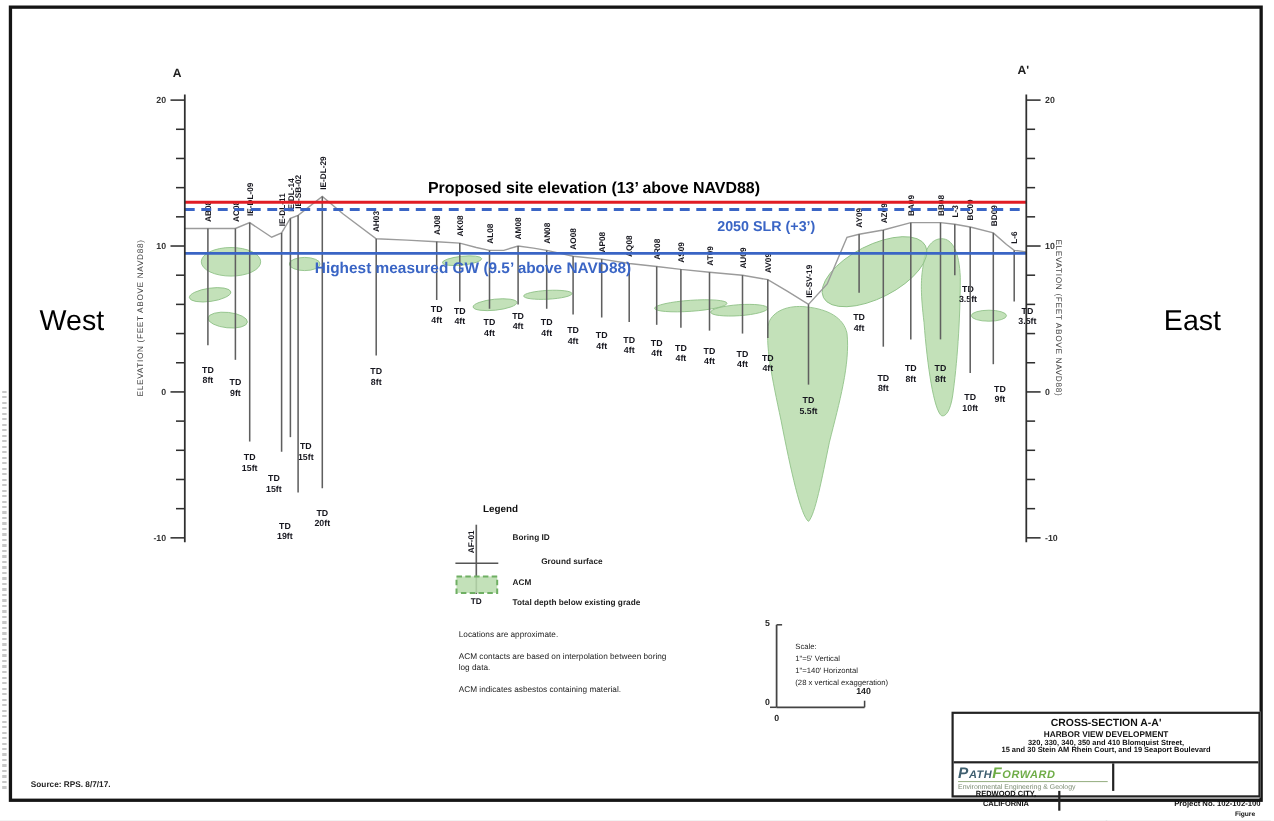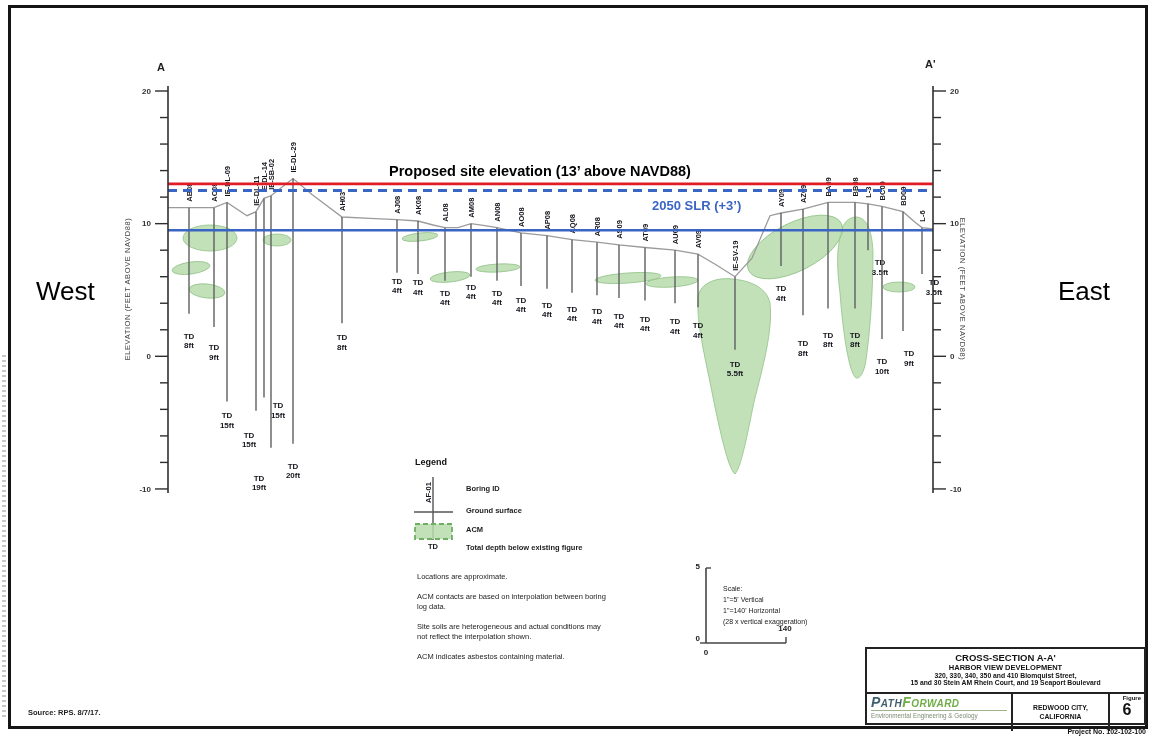--- a/index.html
+++ b/index.html
@@ -9,34 +9,34 @@
   .fineprint{position:absolute;left:2px;top:355px;width:4px;height:365px;opacity:.55;
     background:repeating-linear-gradient(180deg,#9a9a9a 0 2px,transparent 2px 5px);}
   .abs{position:absolute;}
   svg{position:absolute;left:0;top:0;}
   .ew{font-size:26px;color:#000;}
   .endlab{font-size:11px;font-weight:600;color:#222;}
   .axlab{width:340px;height:12px;font-size:7.5px;letter-spacing:.6px;color:#444;text-align:center;}
   .redlab{width:440px;text-align:center;font-size:14.5px;font-weight:bold;color:#000000;}
   .bluelab{font-size:13px;font-weight:bold;color:#3a65c5;}
   .gwlab{width:400px;text-align:center;font-size:14px;font-weight:bold;color:#3a65c5;}
-  .leg-title{font-size:9px;font-weight:bold;color:#111;}
+  .leg-title{font-size:9px;font-weight:bold;color:#111;margin-left:24px;}
   .leg-item{font-size:7.5px;font-weight:600;color:#1d1d1d;}
   .leg-sym{font-size:7.5px;font-weight:bold;color:#16161e;}
   .notes{width:195px;}
   .notes p{margin:0 0 9px 0;font-size:7.5px;line-height:1.4;color:#1d1d1d;}
   .scale-num{font-size:8px;font-weight:600;color:#222;}
   .scale-txt div{font-size:7px;line-height:1.55;color:#222;}
   .src{font-size:7.5px;font-weight:600;color:#222;}
   .tb{left:865px;top:647px;width:281px;height:78px;border:2px solid #222;background:#fff;box-sizing:border-box;}
   .tb-title{height:45px;border-bottom:2px solid #222;text-align:center;padding-top:3px;box-sizing:border-box;}
   .tb-l1{font-size:9.5px;font-weight:bold;color:#111;}
   .tb-l2{font-size:7.5px;font-weight:bold;color:#111;}
   .tb-l3,.tb-l4{font-size:6.8px;font-weight:600;color:#111;}
-  .tb-bottom{display:flex;height:37px;}
+  .tb-bottom{display:flex;height:37px;flex-direction:column;}
   .cell-logo{width:146px;border-right:2px solid #222;box-sizing:border-box;padding:1px 4px 0 4px;}
   .wordmark{font-style:italic;font-variant:small-caps;font-weight:bold;font-size:14px;line-height:15px;
             border-bottom:1px solid #9db48a;letter-spacing:.5px;}
   .lg1{color:#3f5f6f;} .lg2{color:#6fad47;}
   .logo-sub{font-size:6.3px;color:#7d8d74;margin-top:1px;}
   .cell-city{width:97px;border-right:2px solid #222;box-sizing:border-box;display:flex;flex-direction:column;
              justify-content:center;text-align:center;font-size:6.8px;font-weight:bold;line-height:1.3;color:#111;}
   .cell-fig{flex:1;position:relative;}
   .fig-word{position:absolute;top:1px;left:0;right:3px;text-align:right;font-size:6px;font-weight:600;color:#111;}
   .fig-num{position:absolute;top:7px;left:0;right:0;text-align:center;font-size:16px;font-weight:bold;color:#111;}
@@ -212,33 +212,33 @@
   <div class="abs ew" style="left:36px;top:276px;">West</div>
   <div class="abs ew" style="left:1058px;top:276px;">East</div>
   <div class="abs endlab" style="left:157px;top:61px;">A</div>
   <div class="abs endlab" style="left:925px;top:58px;">A'</div>
 
   <div class="abs axlab" style="left:-41px;top:283px;transform:rotate(-90deg);">ELEVATION (FEET ABOVE NAVD88)</div>
   <div class="abs axlab" style="left:791px;top:283px;transform:rotate(90deg);">ELEVATION (FEET ABOVE NAVD88)</div>
 
   <div class="abs redlab" style="left:320px;top:163px;">Proposed site elevation (13’ above NAVD88)</div>
   <div class="abs bluelab" style="left:652px;top:198px;">2050 SLR (+3’)</div>
+  <div class="abs gwlab" style="left:230px;top:235px;">Highest measured GW (9.5’ above NAVD88)</div>
 
   <div class="abs leg-title" style="left:415px;top:457px;">Legend</div>
   <div class="abs leg-sym" style="left:411px;top:488px;width:34px;text-align:center;transform:rotate(-90deg);">AF-01</div>
   <div class="abs leg-sym" style="left:421px;top:542px;width:24px;text-align:center;">TD</div>
   <div class="abs leg-item" style="left:466px;top:484px;">Boring ID</div>
-  <div class="abs leg-item" style="left:466px;top:506px;">Ground surface</div>
+  <div class="abs leg-item" style="left:492px;top:506px;">Ground surface</div>
   <div class="abs leg-item" style="left:466px;top:525px;">ACM</div>
-  <div class="abs leg-item" style="left:466px;top:543px;">Total depth below existing figure</div>
+  <div class="abs leg-item" style="left:466px;top:543px;">Total depth below existing grade</div>
 
   <div class="abs notes" style="left:417px;top:572px;">
     <p>Locations are approximate.</p>
     <p>ACM contacts are based on interpolation between boring log data.</p>
-    <p>Site soils are heterogeneous and actual conditions may not reflect the interpolation shown.</p>
     <p>ACM indicates asbestos containing material.</p>
   </div>
 
   <div class="abs scale-num" style="left:684px;top:562px;width:16px;text-align:right;">5</div>
   <div class="abs scale-num" style="left:684px;top:634px;width:16px;text-align:right;">0</div>
   <div class="abs scale-num" style="left:700px;top:648px;width:12px;text-align:center;">0</div>
   <div class="abs scale-num" style="left:771px;top:624px;width:28px;text-align:center;">140</div>
   <div class="abs scale-txt" style="left:723px;top:584px;">
     <div>Scale:</div>
     <div>1"=5' Vertical</div>

